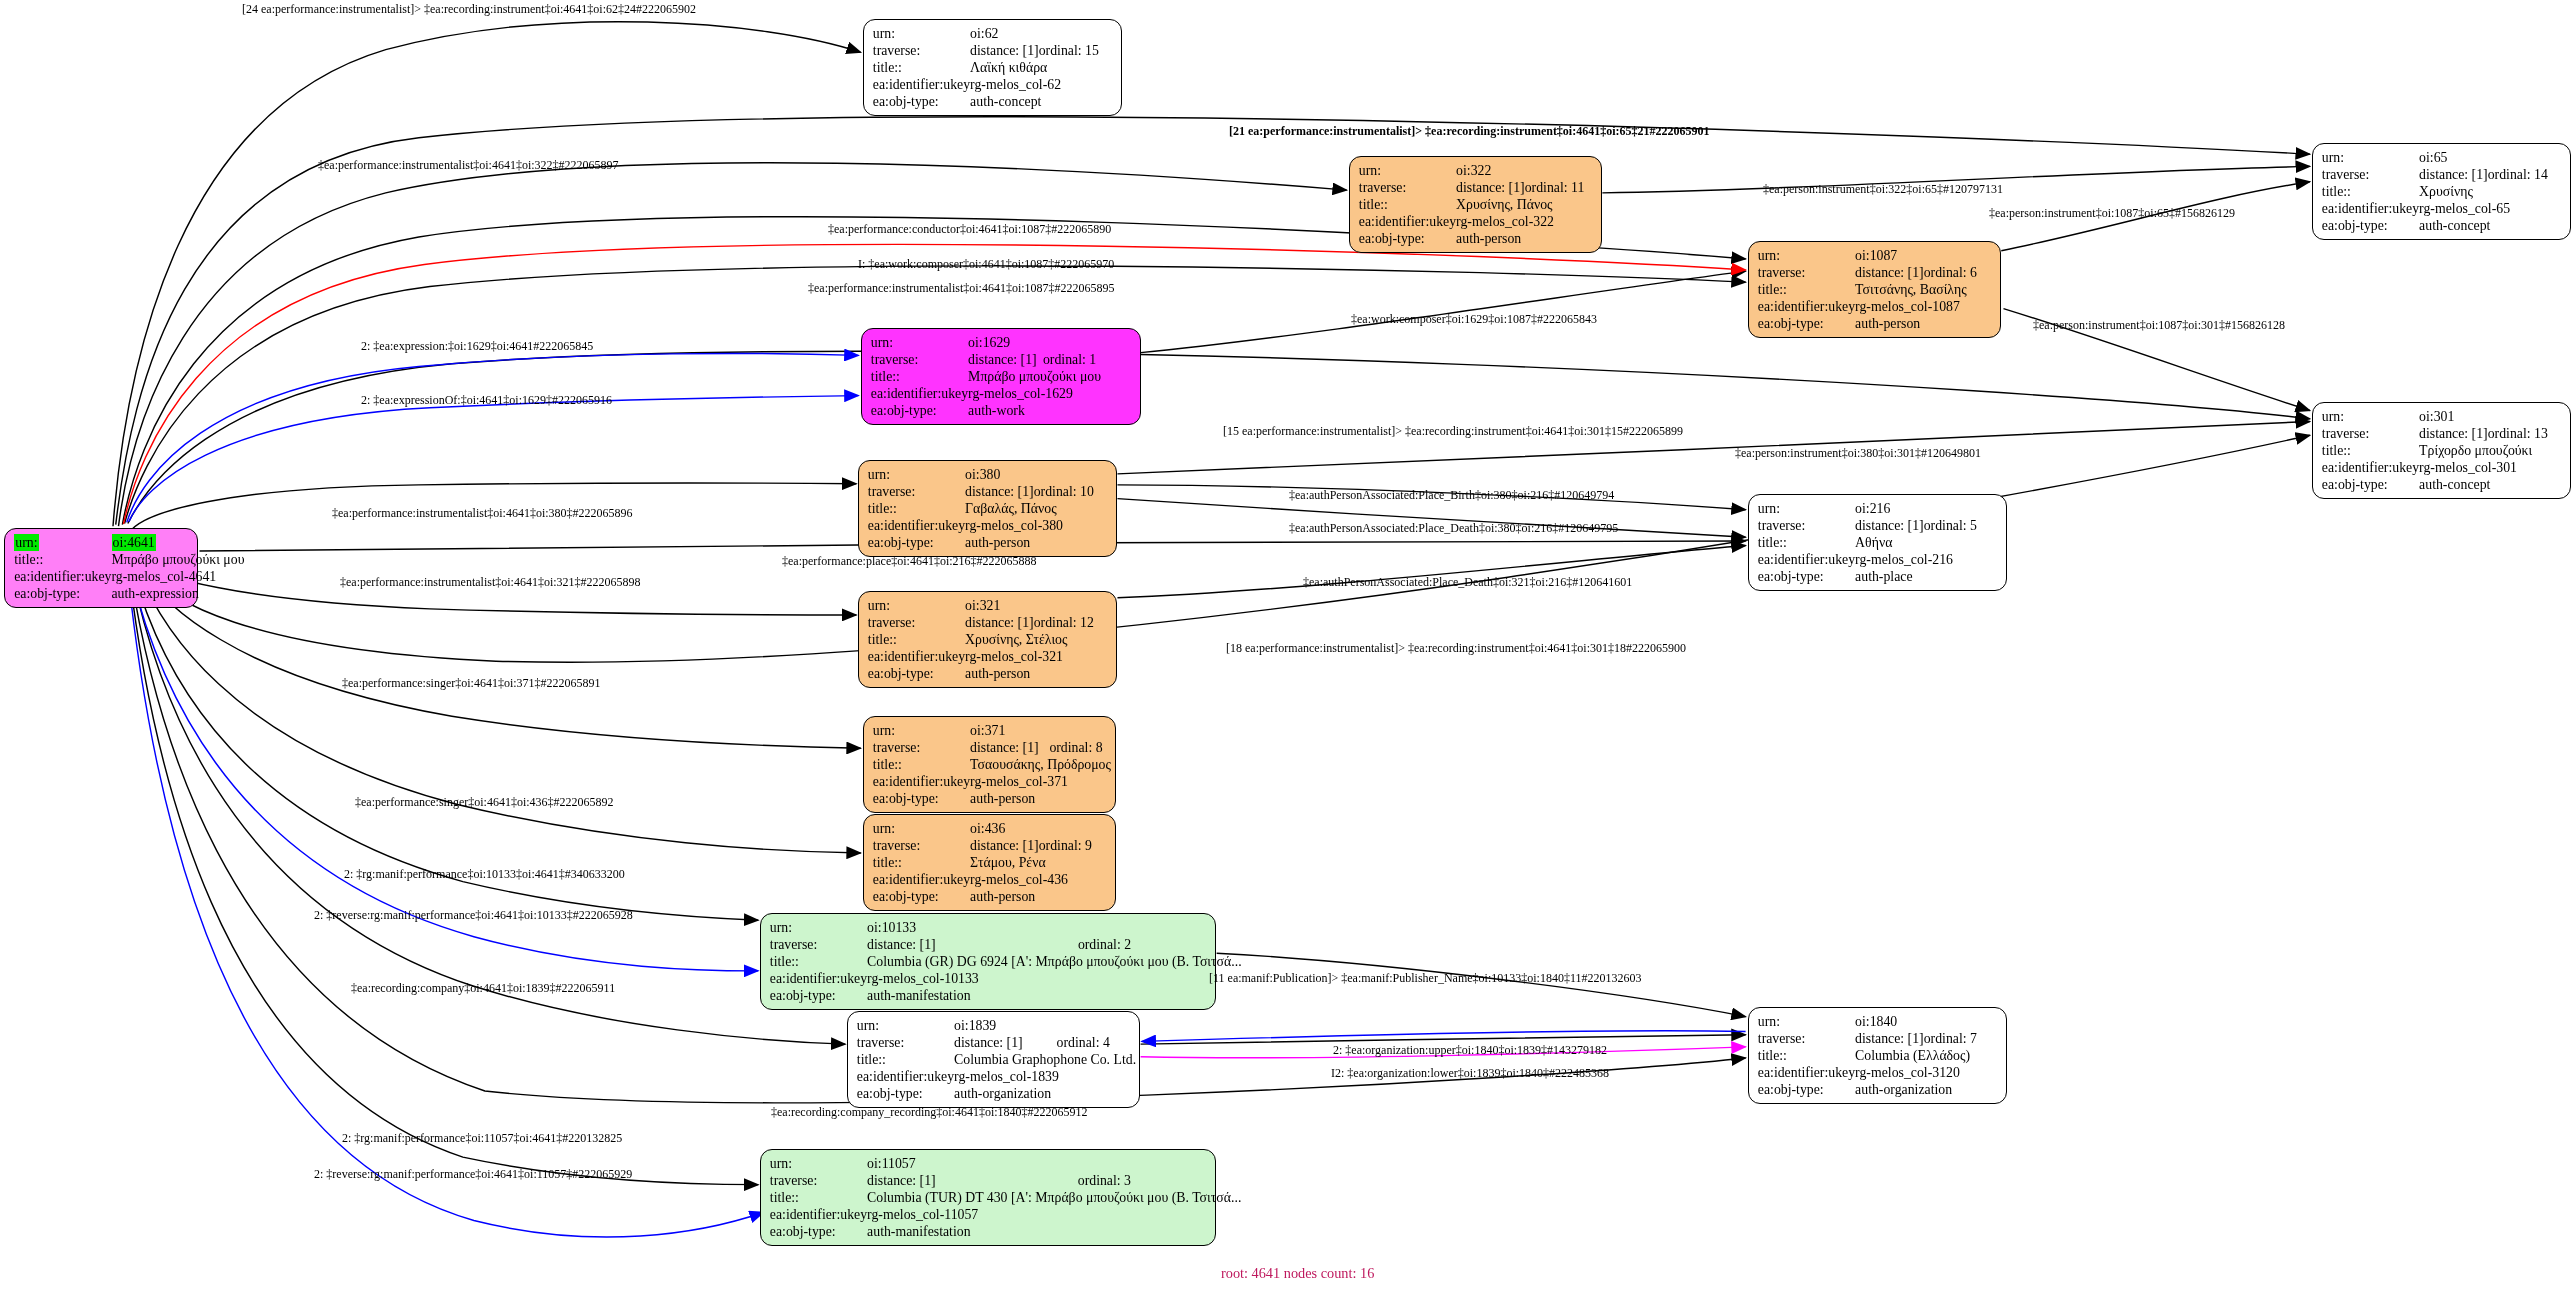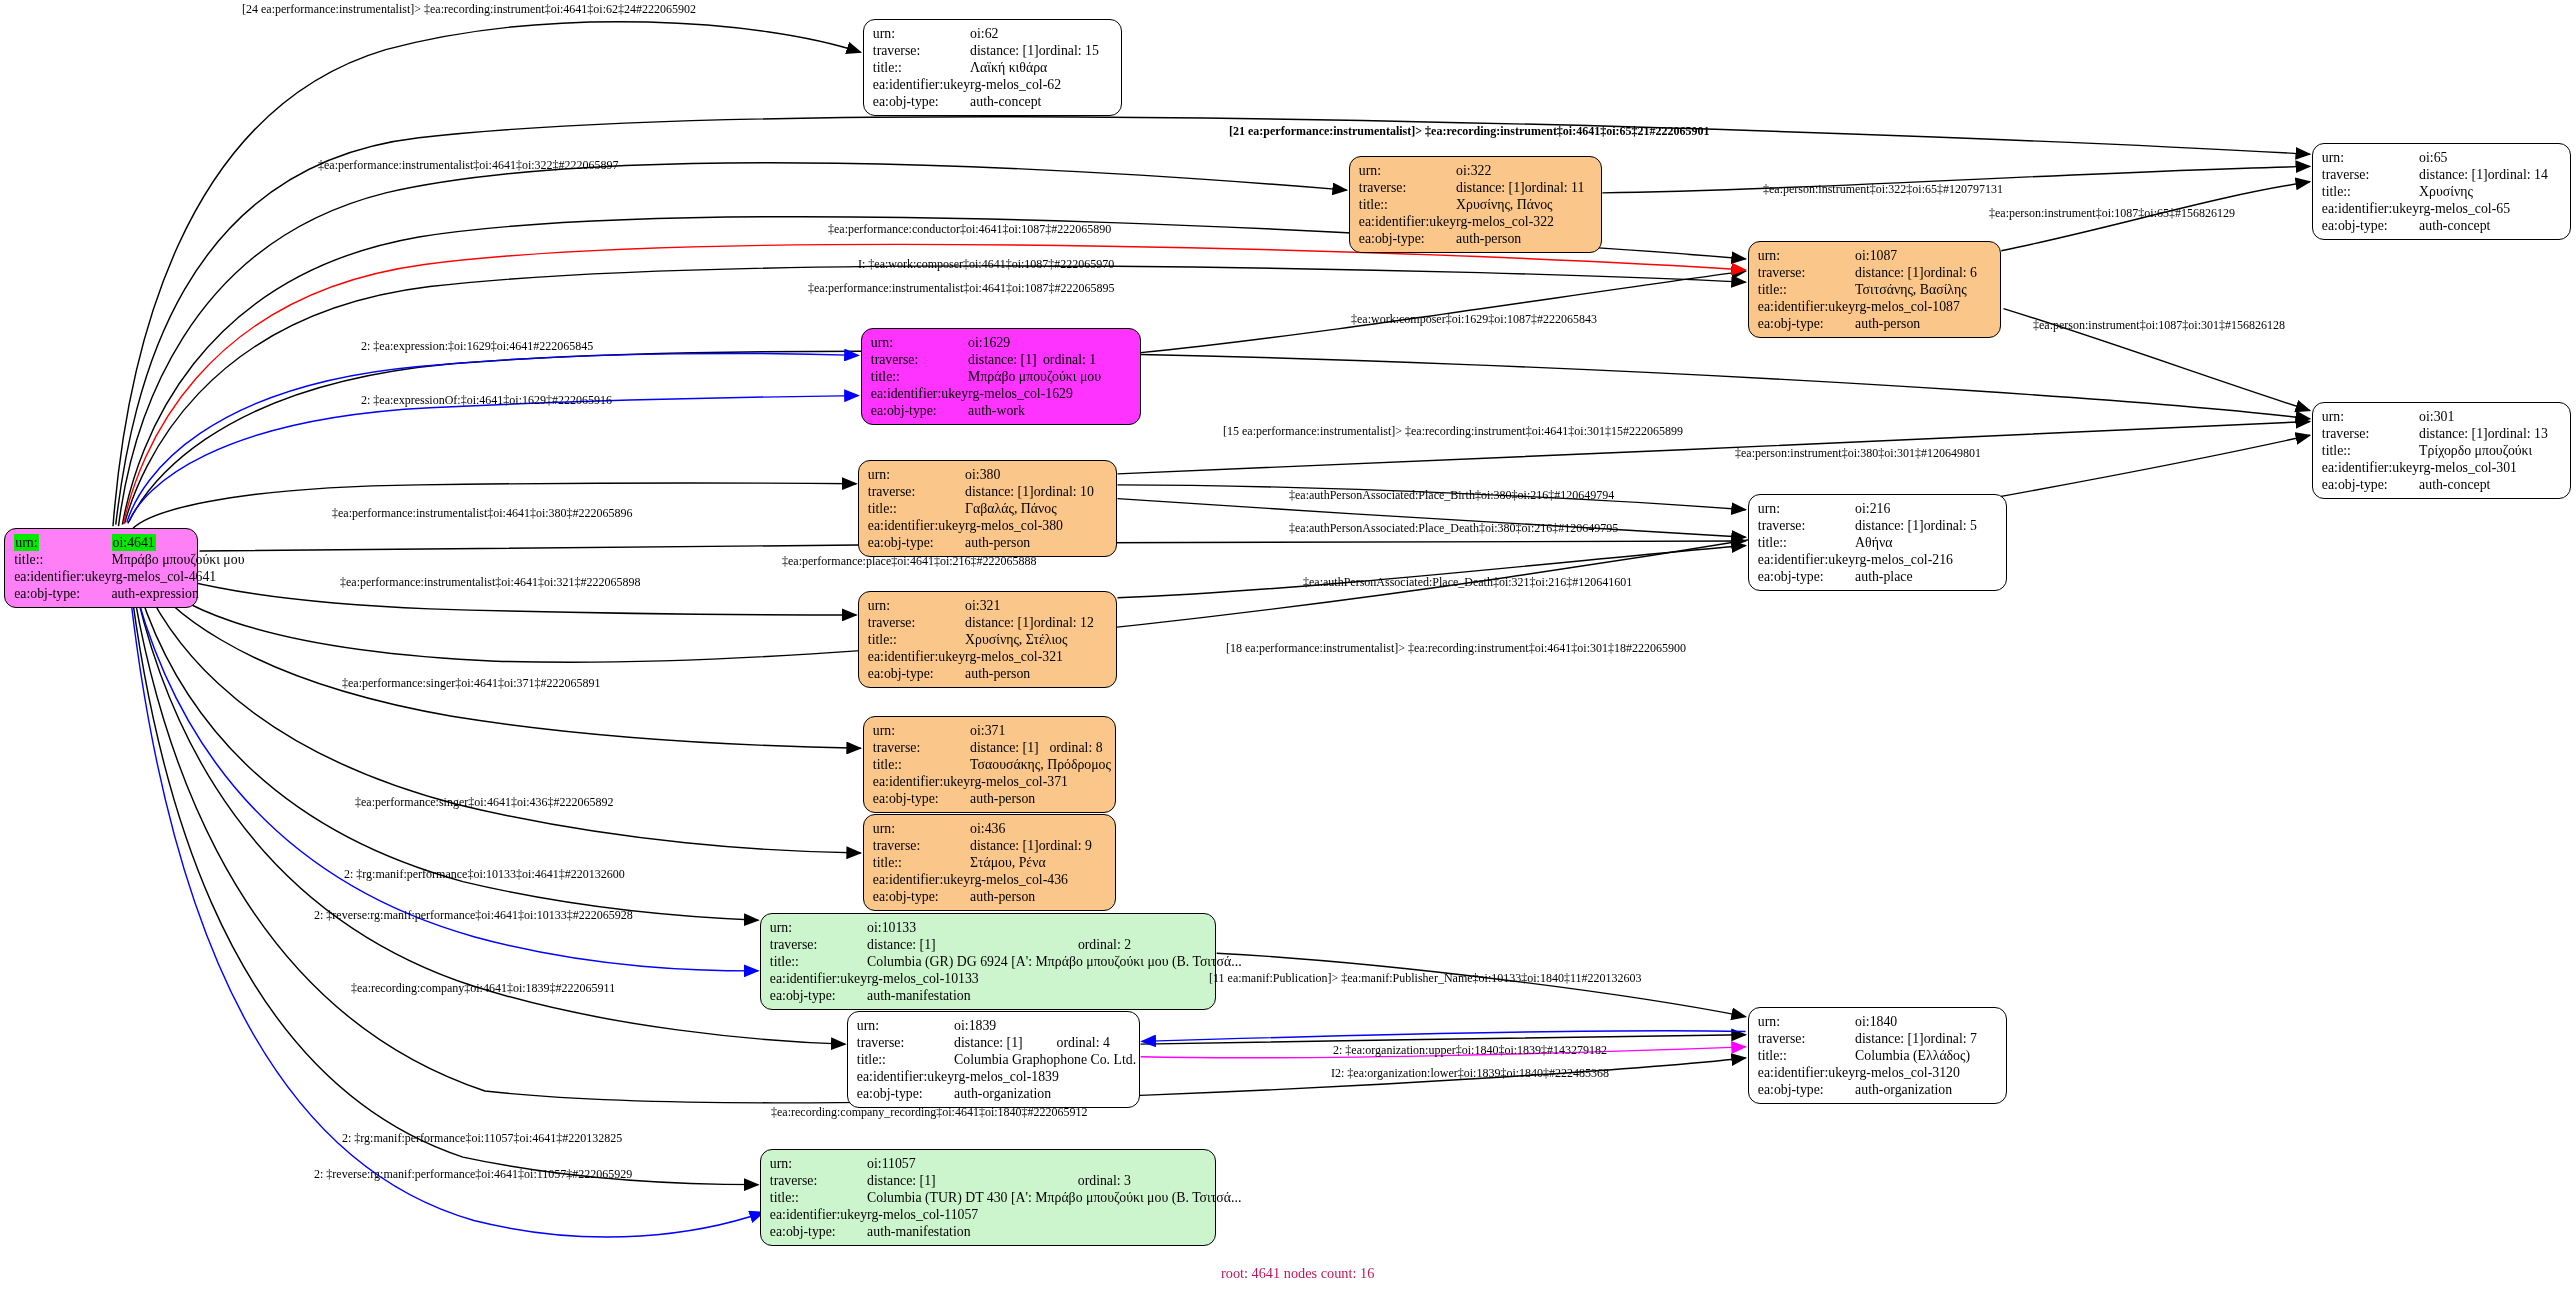--- a/index.html
+++ b/index.html
@@ -579,21 +579,21 @@
       <div class="edge-label" style="left: 1735px; top: 446px;">‡ea:person:instrument‡oi:380‡oi:301‡#120649801</div>
       <div class="edge-label" style="left: 332px; top: 506px;">‡ea:performance:instrumentalist‡oi:4641‡oi:380‡#222065896</div>
       <div class="edge-label" style="left: 1289px; top: 488px;">‡ea:authPersonAssociated:Place_Birth‡oi:380‡oi:216‡#120649794</div>
       <div class="edge-label" style="left: 1289px; top: 521px;">‡ea:authPersonAssociated:Place_Death‡oi:380‡oi:216‡#120649795</div>
       <div class="edge-label" style="left: 782px; top: 554px;">‡ea:performance:place‡oi:4641‡oi:216‡#222065888</div>
       <div class="edge-label" style="left: 340px; top: 575px;">‡ea:performance:instrumentalist‡oi:4641‡oi:321‡#222065898</div>
       <div class="edge-label" style="left: 1303px; top: 575px;">‡ea:authPersonAssociated:Place_Death‡oi:321‡oi:216‡#120641601</div>
       <div class="edge-label" style="left: 1226px; top: 641px;">[18 ea:performance:instrumentalist]&gt; ‡ea:recording:instrument‡oi:4641‡oi:301‡18#222065900</div>
       <div class="edge-label" style="left: 342px; top: 676px;">‡ea:performance:singer‡oi:4641‡oi:371‡#222065891</div>
       <div class="edge-label" style="left: 355px; top: 795px;">‡ea:performance:singer‡oi:4641‡oi:436‡#222065892</div>
-      <div class="edge-label" style="left: 344px; top: 867px;">2: ‡rg:manif:performance‡oi:10133‡oi:4641‡#220132600</div>
+      <div class="edge-label" style="left: 344px; top: 867px;">2: ‡rg:manif:performance‡oi:10133‡oi:4641‡#340633200</div>
       <div class="edge-label" style="left: 314px; top: 908px;">2: ‡reverse:rg:manif:performance‡oi:4641‡oi:10133‡#222065928</div>
       <div class="edge-label" style="left: 1209px; top: 971px;">[11 ea:manif:Publication]&gt; ‡ea:manif:Publisher_Name‡oi:10133‡oi:1840‡11#220132603</div>
       <div class="edge-label" style="left: 351px; top: 981px;">‡ea:recording:company‡oi:4641‡oi:1839‡#222065911</div>
       <div class="edge-label" style="left: 1333px; top: 1043px;">2: ‡ea:organization:upper‡oi:1840‡oi:1839‡#143279182</div>
       <div class="edge-label" style="left: 1331px; top: 1066px;">I2: ‡ea:organization:lower‡oi:1839‡oi:1840‡#222485368</div>
       <div class="edge-label" style="left: 771px; top: 1105px;">‡ea:recording:company_recording‡oi:4641‡oi:1840‡#222065912</div>
       <div class="edge-label" style="left: 342px; top: 1131px;">2: ‡rg:manif:performance‡oi:11057‡oi:4641‡#220132825</div>
       <div class="edge-label" style="left: 314px; top: 1167px;">2: ‡reverse:rg:manif:performance‡oi:4641‡oi:11057‡#222065929</div>
     </div>
 

